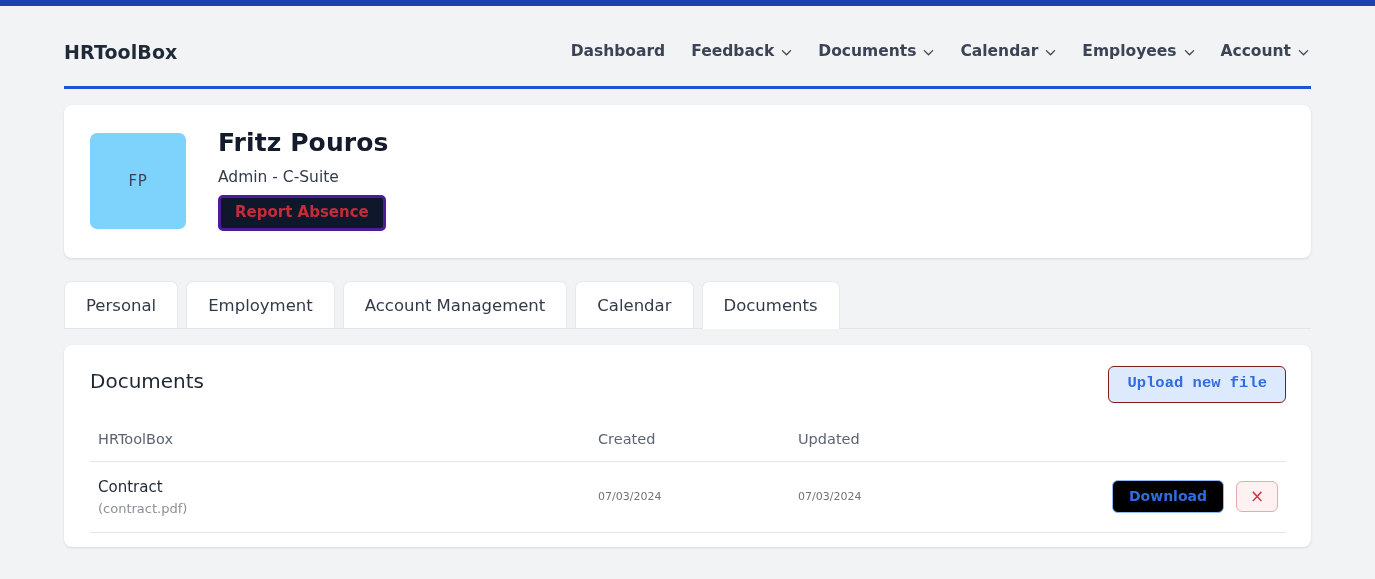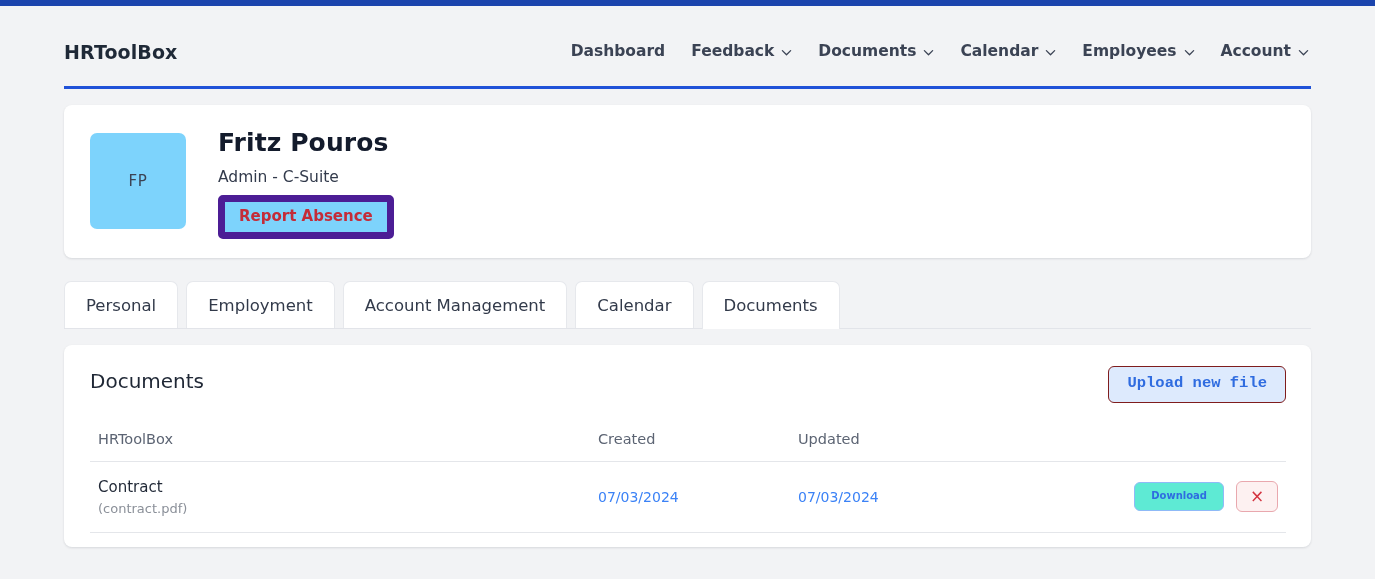--- a/index.html
+++ b/index.html
@@ -70,22 +70,22 @@
     position: absolute; left: 154px; top: 23px;
     font-size: 25px; font-weight: 700; color: #131b2c;
     letter-spacing: .1px;
   }
   .profile-role {
     position: absolute; left: 154px; top: 63px;
     font-size: 15.5px; color: #333b4c;
   }
   .report-absence {
     position: absolute; left: 154px; top: 90px;
-    background: #7dd3fc;
-    border: 7px solid #4c1d95;
+    background: #0f172a;
+    border: 3px solid #4c1d95;
     color: #c42c38;
     border-radius: 5px;
     font-size: 15px; font-weight: 700;
     padding: 7px 14px 8px 14px;
     font-family: inherit;
     cursor: pointer;
     line-height: 1;
   }
 
   
@@ -160,28 +160,28 @@
     padding: 16px 0 16px 8px;
     border-bottom: 1px solid #e4e6ea;
     vertical-align: middle;
   }
   .col-name { width: 500px; }
   .col-created { width: 200px; }
   .col-updated { width: 270px; }
   .col-actions { width: 226px; }
   .file-title { font-size: 15px; color: #1f2735; line-height: 1.25; }
   .file-sub { font-size: 13px; color: #8b9099; margin-top: 4px; }
-  .date-cell { font-size: 14px; color: #3b82f6; }
+  .date-cell { font-size: 11px; color: #737373; }
   .actions { display: flex; align-items: center; justify-content: flex-end; gap: 12px; padding-right: 8px; }
   .download-btn {
-    background: #5eead4;
+    background: #000000;
     border: 1px solid #8fbaf7;
     color: #2f6ce0;
     border-radius: 6px;
-    font-size: 10px; font-weight: 700;
+    font-size: 14px; font-weight: 700;
     padding: 8px 16px 9px 16px;
     font-family: inherit; cursor: pointer; line-height: 1;
   }
   .delete-btn {
     background: #fdf1f1;
     border: 1px solid #e9a8ae;
     color: #d4333f;
     border-radius: 6px;
     font-size: 17px;
     width: 42px; height: 31px;

